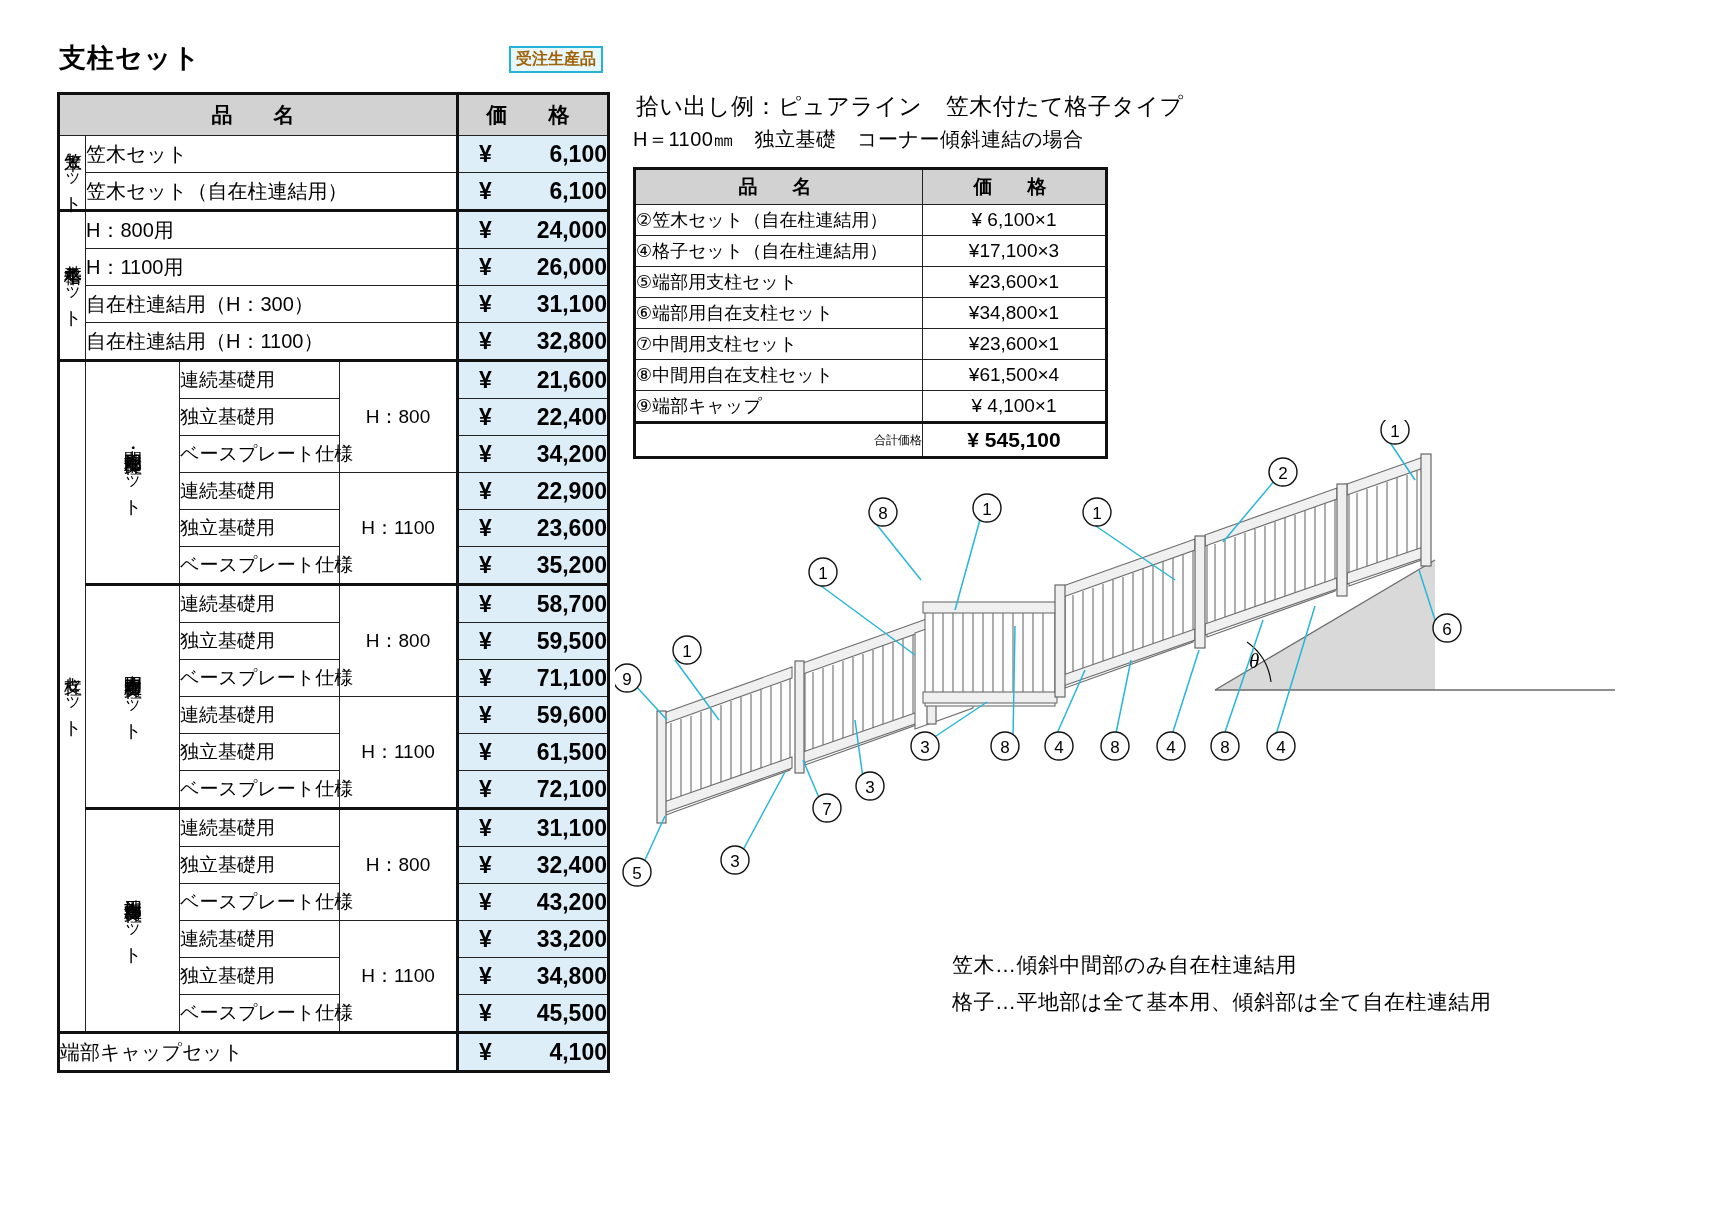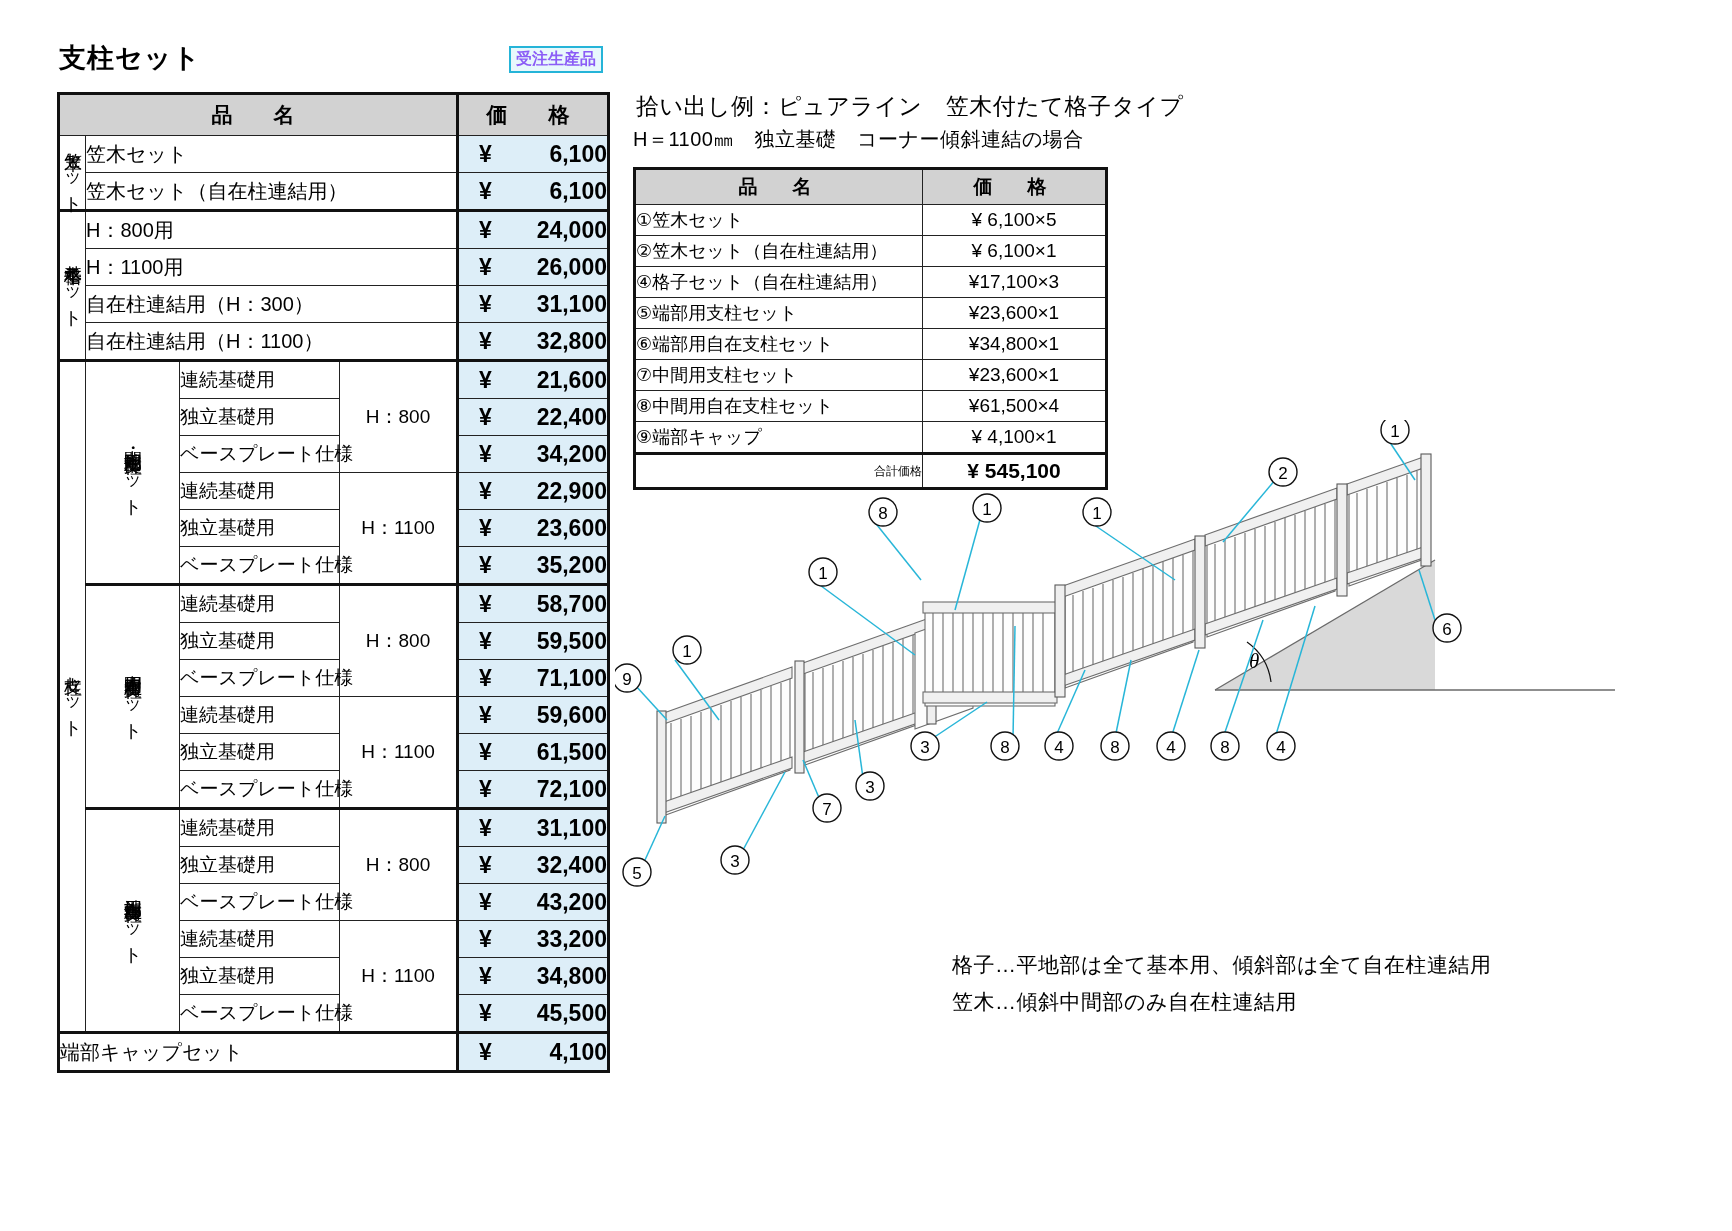--- a/index.html
+++ b/index.html
@@ -12,21 +12,21 @@
     overflow:hidden;
     -webkit-font-smoothing:antialiased;
   }
   .page{position:absolute;inset:0;}
 
   
   .left-col{position:absolute;left:57px;top:45px;width:550px;}
   .doc-title{font-size:27px;font-weight:700;letter-spacing:1px;line-height:1;margin:0 0 20px 2px;}
   .made-to-order{
     position:absolute;left:452px;top:1px;
-    border:2px solid #25b4d8;color:#8b5cf6;background:#e8f8fc;
+    border:2px solid #25b4d8;color:#a16207;background:#e8f8fc;
     font-size:16px;font-weight:700;padding:3px 5px 4px;line-height:1;white-space:nowrap;
   }
 
   table.price{border-collapse:collapse;table-layout:fixed;width:550px;border:3px solid #111;}
   table.price th,table.price td{border:1px solid #222;padding:0;}
   table.price th{background:#d2d2d2;font-weight:700;}
   .hdr{height:40px;font-size:21px;letter-spacing:10px;text-align:center;}
   .rowlab{
     width:27px;background:#fff;text-align:center;vertical-align:middle;
     font-size:18px;writing-mode:vertical-rl;text-orientation:upright;
@@ -216,24 +216,20 @@
           <col style="width:184px">
         </colgroup>
       <thead>
         <tr>
           <th class="ex-hdr">品　名</th>
           <th class="ex-hdr">価　格</th>
         </tr>
       </thead>
       <tbody id="example-body">
           <tr>
-            <td class="ex-nm">①笠木セット</td>
-            <td class="ex-pr">¥  6,100×5</td>
-          </tr>
-          <tr>
             <td class="ex-nm">②笠木セット（自在柱連結用）</td>
             <td class="ex-pr">¥  6,100×1</td>
           </tr>
           <tr>
             <td class="ex-nm">④格子セット（自在柱連結用）</td>
             <td class="ex-pr">¥17,100×3</td>
           </tr>
           <tr>
             <td class="ex-nm">⑤端部用支柱セット</td>
             <td class="ex-pr">¥23,600×1</td>
@@ -256,22 +252,22 @@
           </tr>
           <tr>
             <td class="ex-total-lab thickTop">合計価格</td>
             <td class="ex-total-pr thickTop">¥ 545,100</td>
           </tr>
         </tbody>
     </table>
   </div>
 
   <div class="notes">
+    <div>笠木…傾斜中間部のみ自在柱連結用</div>
     <div>格子…平地部は全て基本用、傾斜部は全て自在柱連結用</div>
-    <div>笠木…傾斜中間部のみ自在柱連結用</div>
   </div>
 
   <div class="illus">
     <svg width="1100" height="510" viewBox="0 0 1100 510" xmlns="http://www.w3.org/2000/svg">
       <defs>
         <g id="pk">
           <rect x="0" y="0" width="4" height="74" fill="#ffffff" stroke="#7a7a7a" stroke-width="0.8"></rect>
         </g>
       </defs>
 

